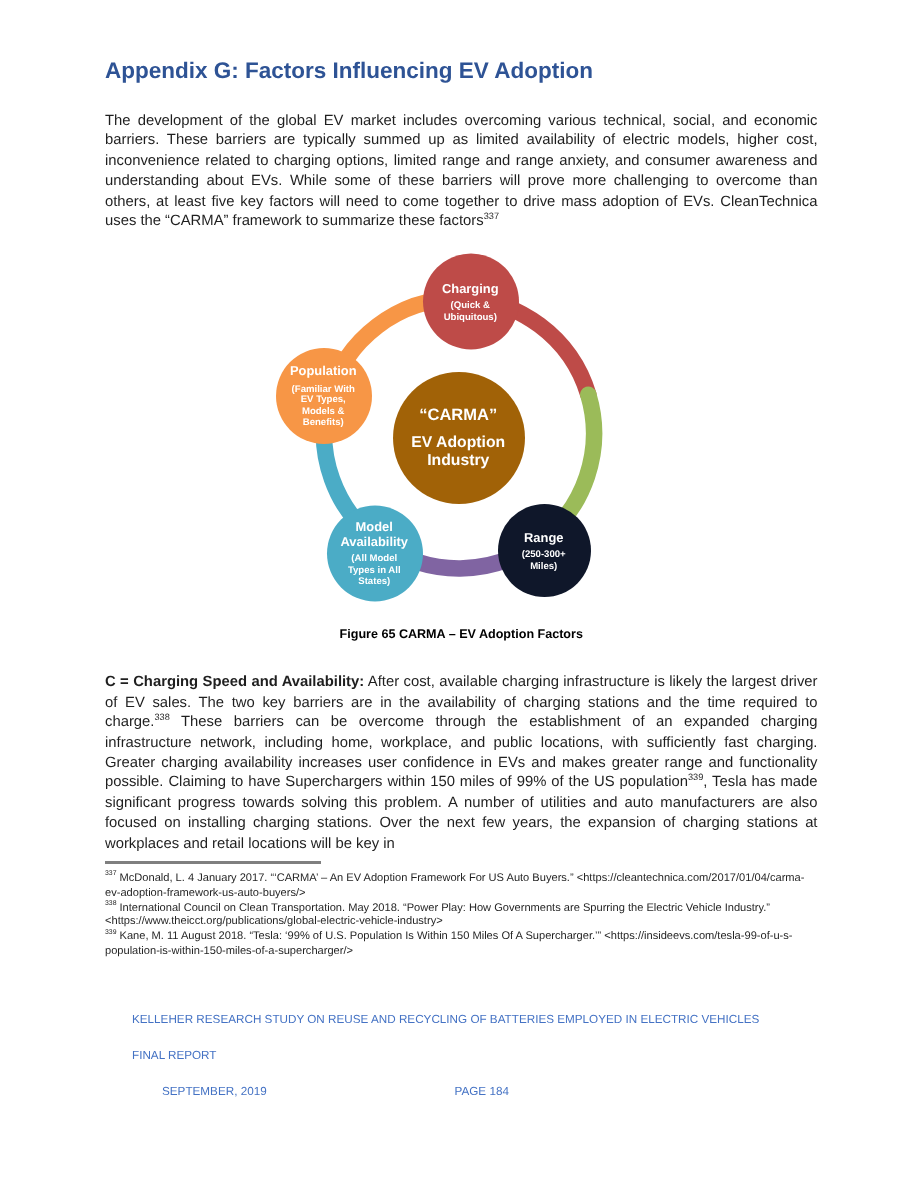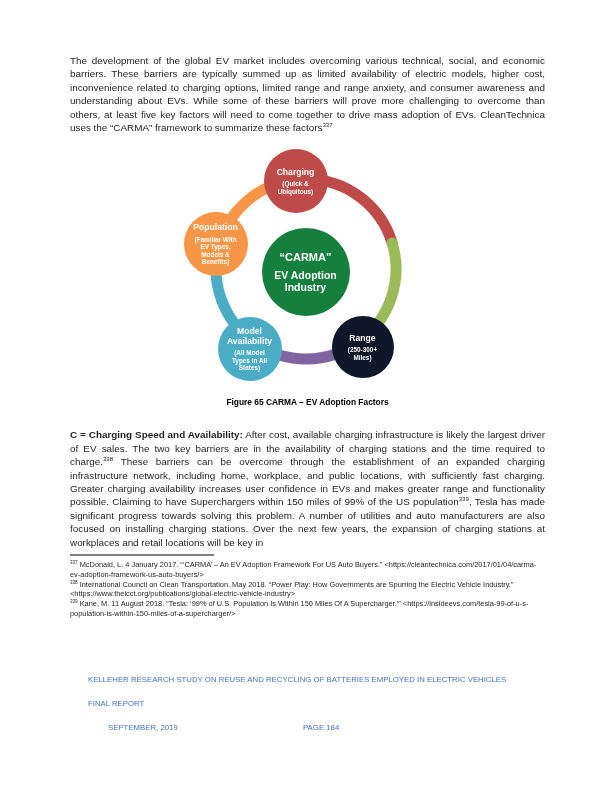--- a/index.html
+++ b/index.html
@@ -56,21 +56,21 @@
     line-height: 9.6px;
     white-space: pre-line;
   }
   .node-sub {
     font-weight: bold;
     font-size: 6.4px;
     line-height: 7.4px;
     margin-top: 3px;
     white-space: pre-line;
   }
-  .node-charging   { left: 116px; top: 5px;   width: 64px; height: 64px; }
+  .node-charging   { left: 134px; top: 5px;   width: 64px; height: 64px; }
   .node-awareness  { left: 36px;  top: 68px;  width: 64px; height: 64px; }
   .node-affordable { left: 216px; top: 66px;  width: 64px; height: 64px; }
   .node-model      { left: 70px;  top: 173px; width: 64px; height: 64px; }
   .node-range      { left: 184px; top: 172px; width: 62px; height: 62px; }
   .node-center     { left: 114px; top: 84px;  width: 88px; height: 88px; }
   .center-title { font-weight: bold; font-size: 11px; line-height: 12px; }
   .center-sub   { font-weight: bold; font-size: 10.5px; line-height: 12px; margin-top: 6px; white-space: pre-line; }
 
   .caption {
     margin-top: 3px;
@@ -104,20 +104,21 @@
   }
   .footer-line { margin-bottom: 14px; line-height: 10px; }
   .footer-row { display: flex; line-height: 10px; margin-left: 20px; }
   .footer-date { width: 195px; }
 </style>
 </head>
 <body>
 
 <div class="page">
 
+  <h1 class="title">Appendix G: Factors Influencing EV Adoption</h1>
 
   <p class="para"><span>The development of the global EV market includes overcoming various technical, social, and economic barriers. These barriers are typically summed up as limited availability of electric models, higher cost, inconvenience related to charging options, limited range and range anxiety, and consumer awareness and understanding about EVs. While some of these barriers will prove more challenging to overcome than others, at least five key factors will need to come together to drive mass adoption of EVs. CleanTechnica uses the “CARMA” framework to summarize these factors</span><sup>337</sup></p>
 
   <div class="diagram">
     <svg class="arcs" width="320" height="250" viewBox="0 0 320 250">
       <path d="M 71.3 101.0 A 90 90 0 0 1 158 35" fill="none" stroke-width="11" stroke-linecap="round" style="stroke: rgb(247, 150, 70);"></path>
       <path d="M 158 35 A 90 90 0 0 1 244.2 99.1" fill="none" stroke-width="11" stroke-linecap="round" style="stroke: rgb(190, 75, 72);"></path>
       <path d="M 244.2 99.1 A 90 90 0 0 1 211.0 197.7" fill="none" stroke-width="11" stroke-linecap="round" style="stroke: rgb(155, 187, 89);"></path>
       <path d="M 211.0 197.7 A 90 90 0 0 1 106.4 198.7" fill="none" stroke-width="11" stroke-linecap="round" style="stroke: rgb(128, 100, 162);"></path>
       <path d="M 106.4 198.7 A 90 90 0 0 1 71.3 101.0" fill="none" stroke-width="11" stroke-linecap="round" style="stroke: rgb(75, 172, 198);"></path>
@@ -145,21 +146,21 @@
 Types in All
 States)</div>
     </div>
 
     <div class="node node-range" style="background-color: #0f172a;">
       <div class="node-title">Range</div>
       <div class="node-sub">(250-300+
 Miles)</div>
     </div>
 
-    <div class="node node-center" style="background-color: #15803d;">
+    <div class="node node-center" style="background-color: #a16207;">
       <div class="center-title">“CARMA”</div>
       <div class="center-sub">EV Adoption
 Industry</div>
     </div>
   </div>
 
   <div class="caption">Figure 65  CARMA – EV Adoption Factors</div>
 
   <p class="para para-2"><span class="lead-bold">C = Charging Speed and Availability:</span><span> After cost, available charging infrastructure is likely the largest driver of EV sales. The two key barriers are in the availability of charging stations and the time required to charge.</span><sup>338</sup><span> These barriers can be overcome through the establishment of an expanded charging infrastructure network, including home, workplace, and public locations, with sufficiently fast charging. Greater charging availability increases user confidence in EVs and makes greater range and functionality possible. Claiming to have Superchargers within 150 miles of 99% of the US population</span><sup>339</sup><span>, Tesla has made significant progress towards solving this problem. A number of utilities and auto manufacturers are also focused on installing charging stations. Over the next few years, the expansion of charging stations at workplaces and retail locations will be key in</span></p>
 

